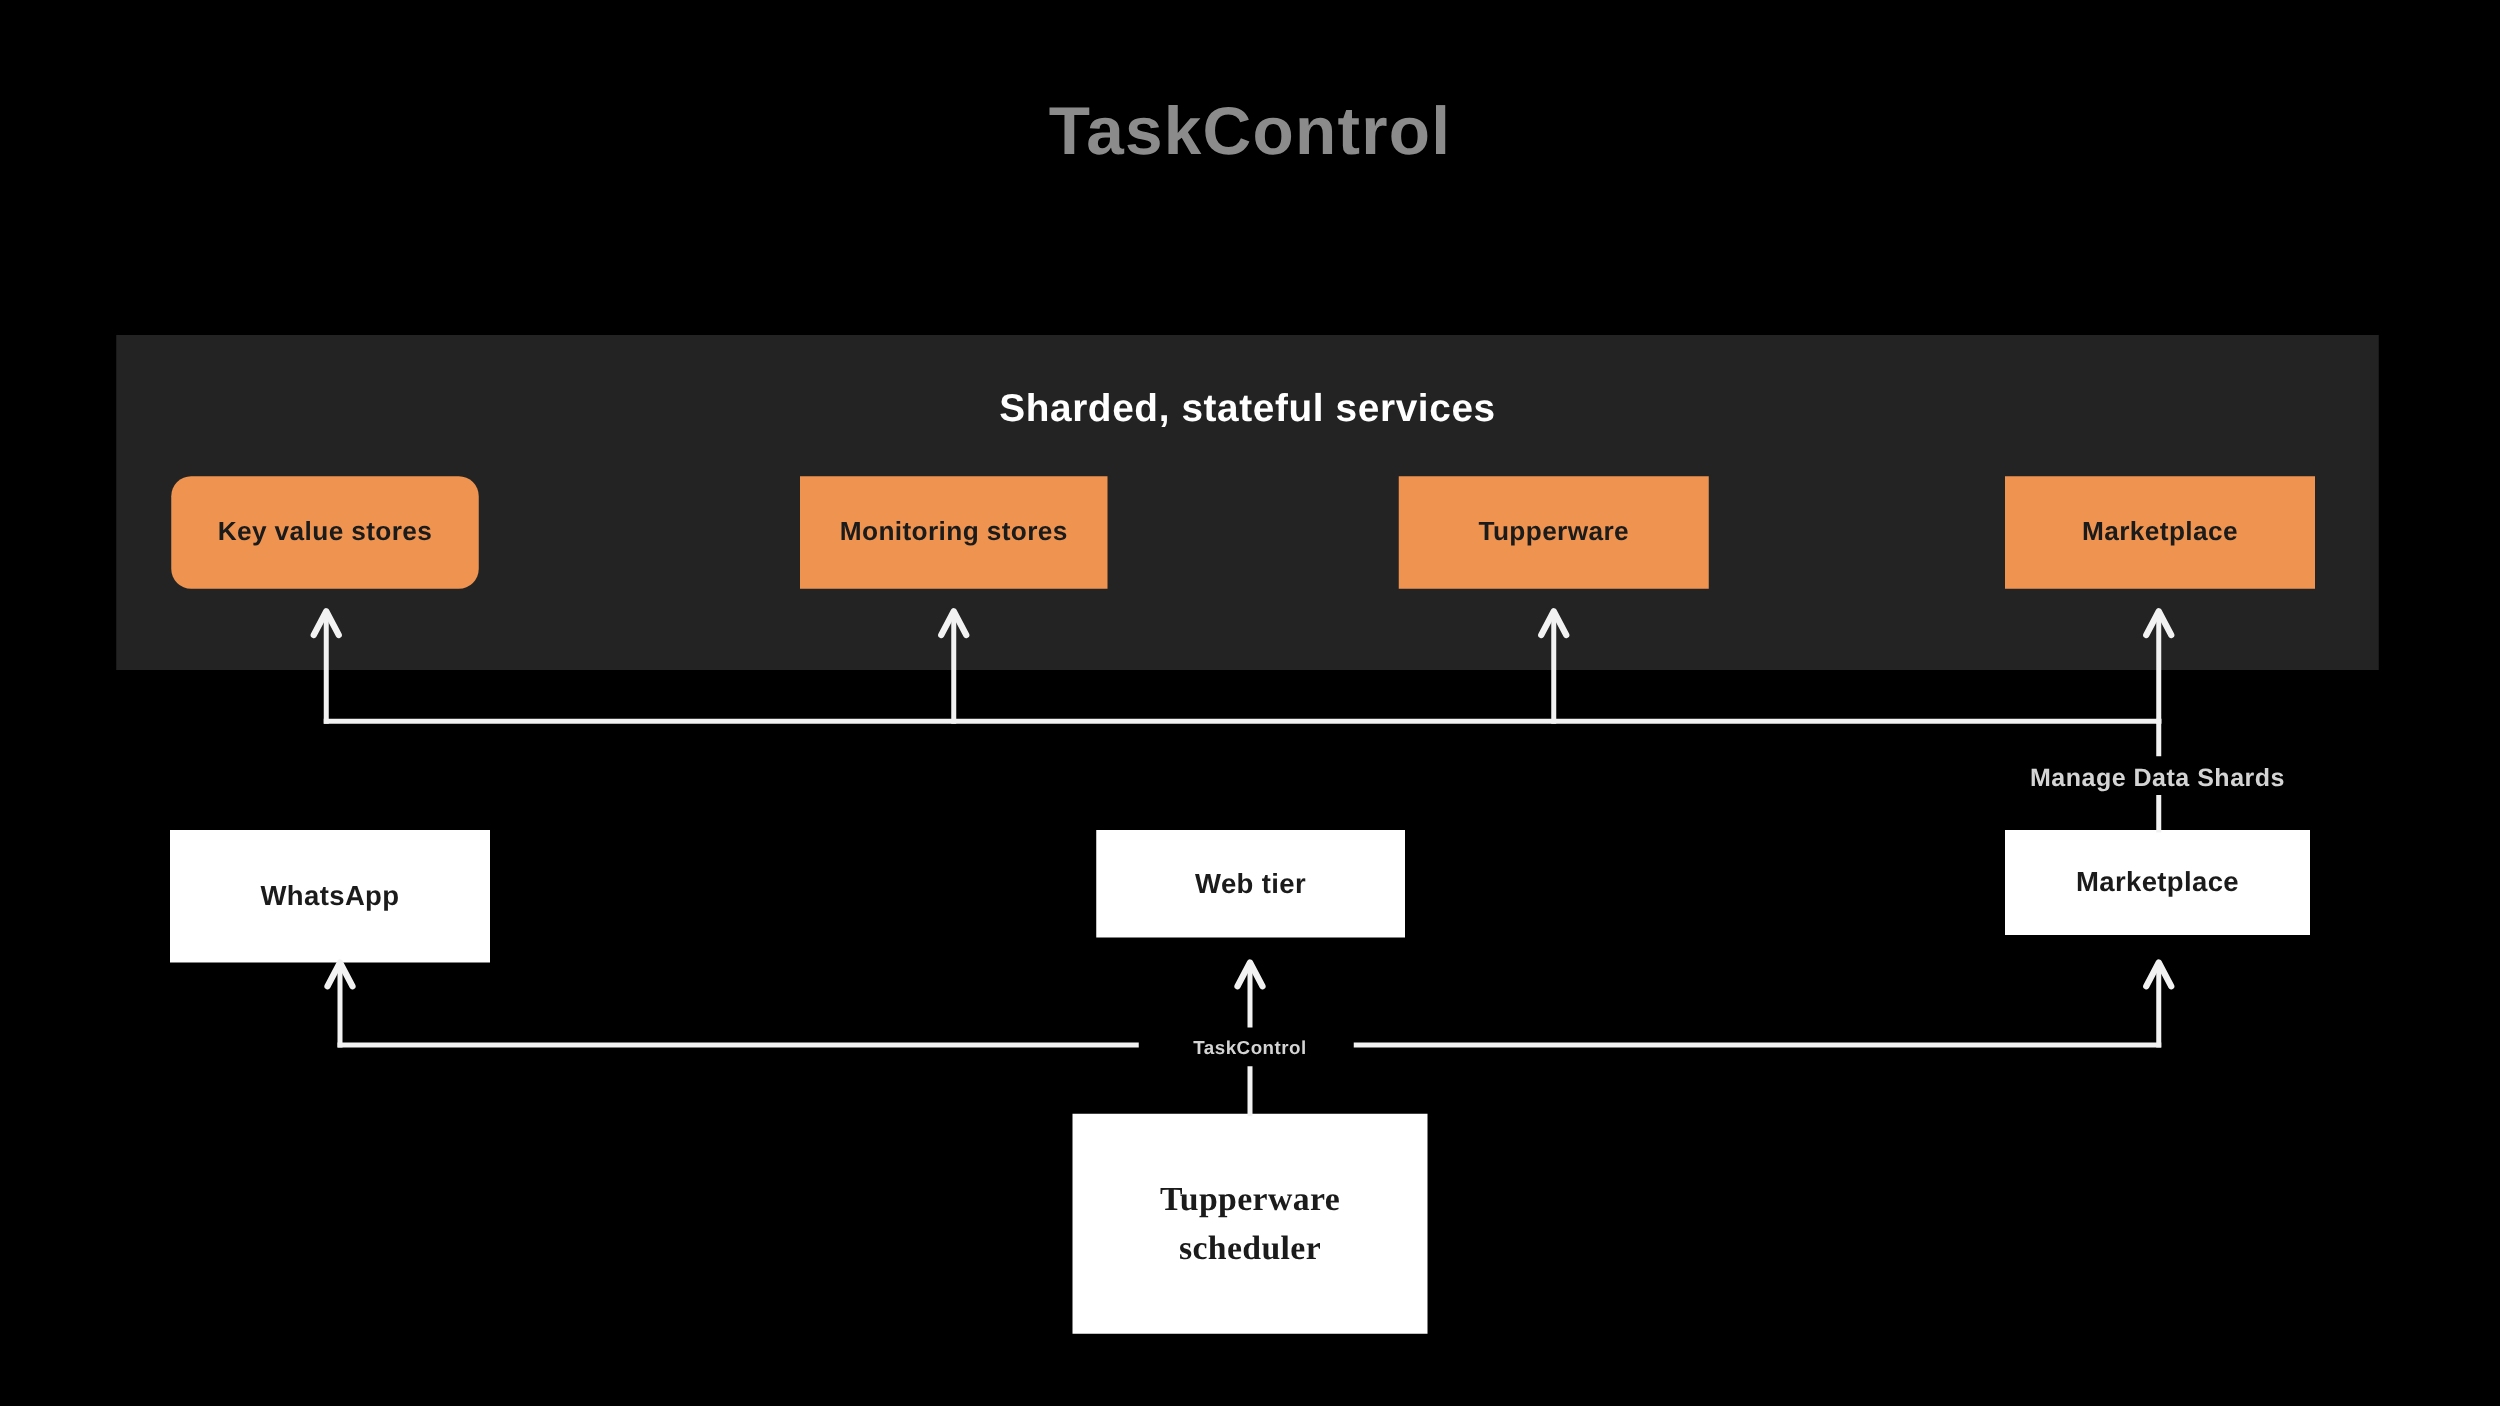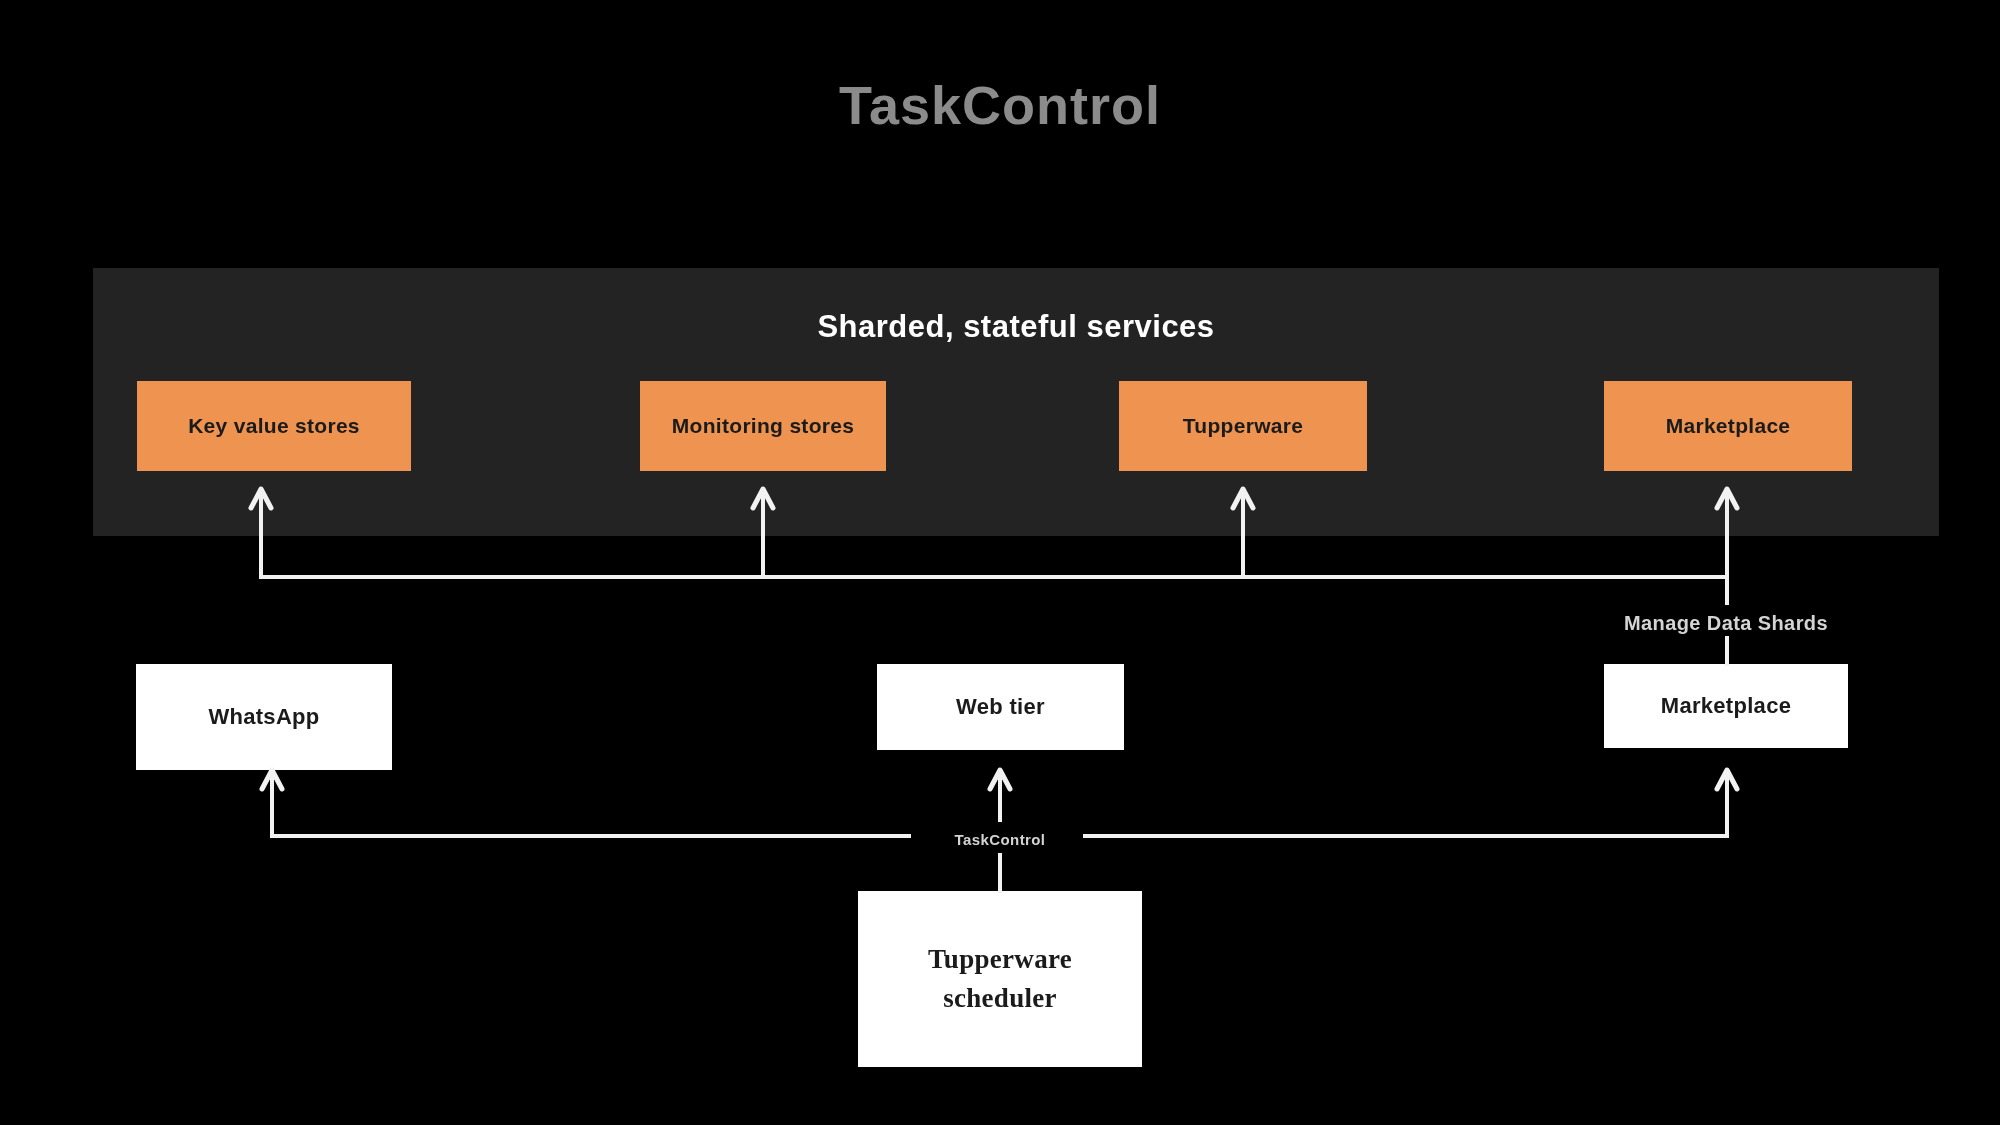--- a/index.html
+++ b/index.html
@@ -28,21 +28,20 @@
     line-height: 1;
     color: var(--title-gray, #8B8B8B);
   }
   .panel {
     position: absolute;
     left: 93px;
     top: 240px;
     width: 1810px;
     height: 268px;
     background: var(--panel-bg, #232323);
-    padding-left: 36px;
   }
   .panel-title {
     position: absolute;
     left: 0;
     top: 43px;
     width: 100%;
     text-align: center;
     font-size: 31px;
     font-weight: 700;
     letter-spacing: 0.5px;
@@ -74,21 +73,21 @@
     letter-spacing: 0.3px;
     text-align: center;
   }
   .node--whatsapp  { left: 136px;  top: 636px; width: 256px; height: 106px; }
   .node--webtier   { left: 877px;  top: 636px; width: 247px; height: 86px; }
   .node--shard     { left: 1604px; top: 636px; width: 244px; height: 84px; }
   .node--scheduler {
     left: 858px; top: 863px; width: 284px; height: 176px;
     font-size: 27px; line-height: 1.45; padding: 0 30px; box-sizing: border-box; font-family: Liberation Serif, serif;
   }
-  .svc-0 { left: 137px;  width: 274px; }
+  .svc-0 { left: 137px;  width: 246px; border-radius: 16px; }
   .svc-1 { left: 640px;  width: 246px; }
   .svc-2 { left: 1119px; width: 248px; }
   .svc-3 { left: 1604px; width: 248px; }
   .wires {
     position: absolute;
     left: 0;
     top: 0;
     width: 2000px;
     height: 1125px;
     pointer-events: none;

